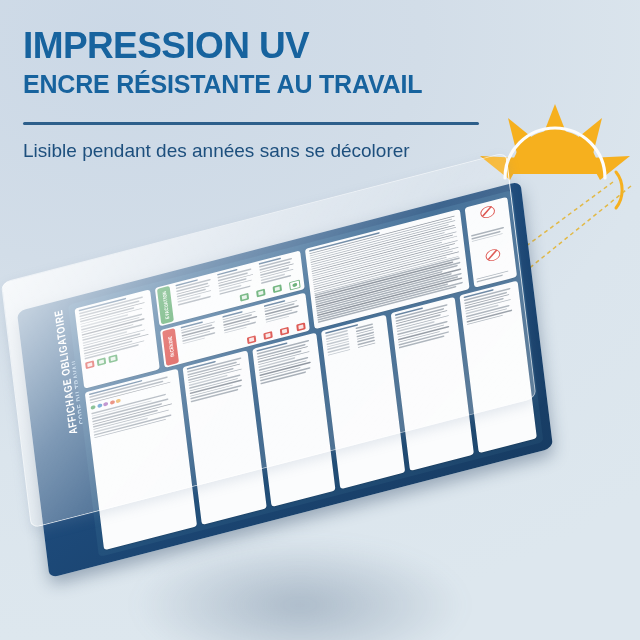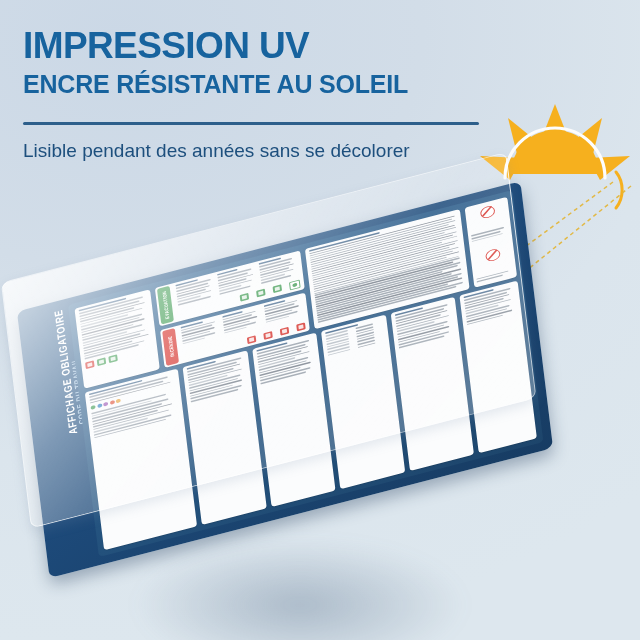--- a/index.html
+++ b/index.html
@@ -154,21 +154,21 @@
     pointer-events:none;
   }
 </style>
 </head>
 <body>
 
 <div id="stage">
 
   <div class="hdr">
     <div class="title-main">IMPRESSION UV</div>
-    <div class="title-sub">ENCRE RÉSISTANTE AU SOLEIL</div>
+    <div class="title-sub">ENCRE RÉSISTANTE AU TRAVAIL</div>
     <div class="divider"></div>
     <div class="tagline">Lisible pendant des années sans se décolorer</div>
   </div>
 
   <div class="sun">
     <svg width="170" height="110" viewBox="0 0 170 110">
       <g fill="#f6b01e">
         <polygon points="85,0 99,36 71,36"></polygon>
         <polygon points="38,14 70,40 48,54"></polygon>
         <polygon points="132,14 100,40 122,54"></polygon>

